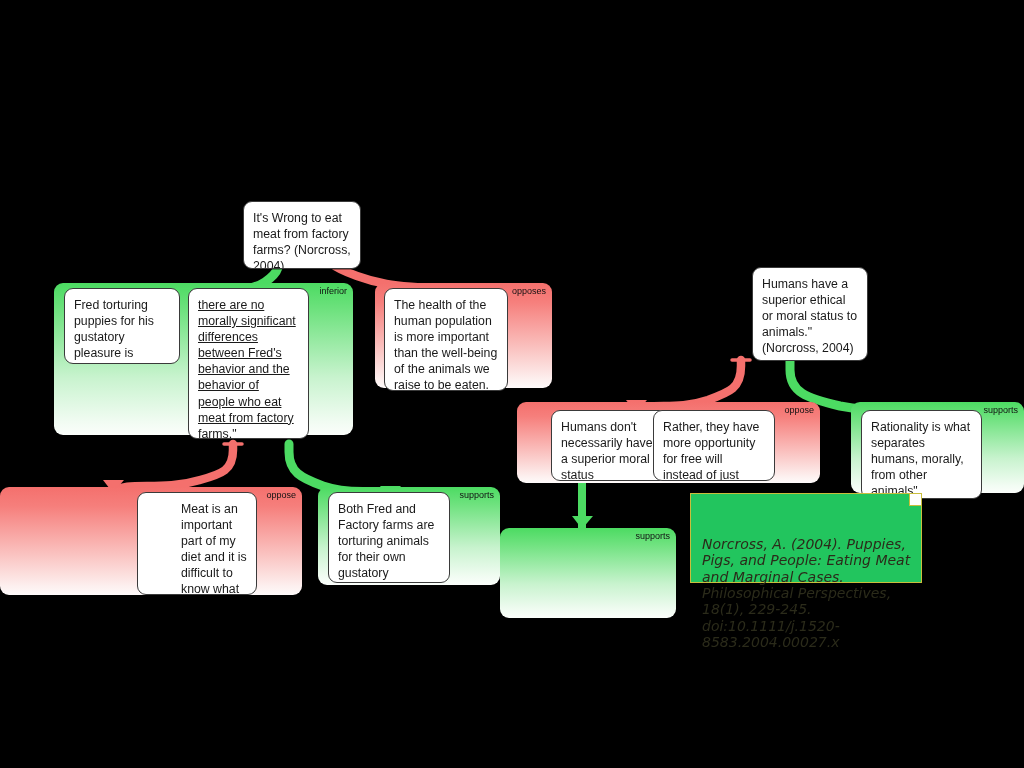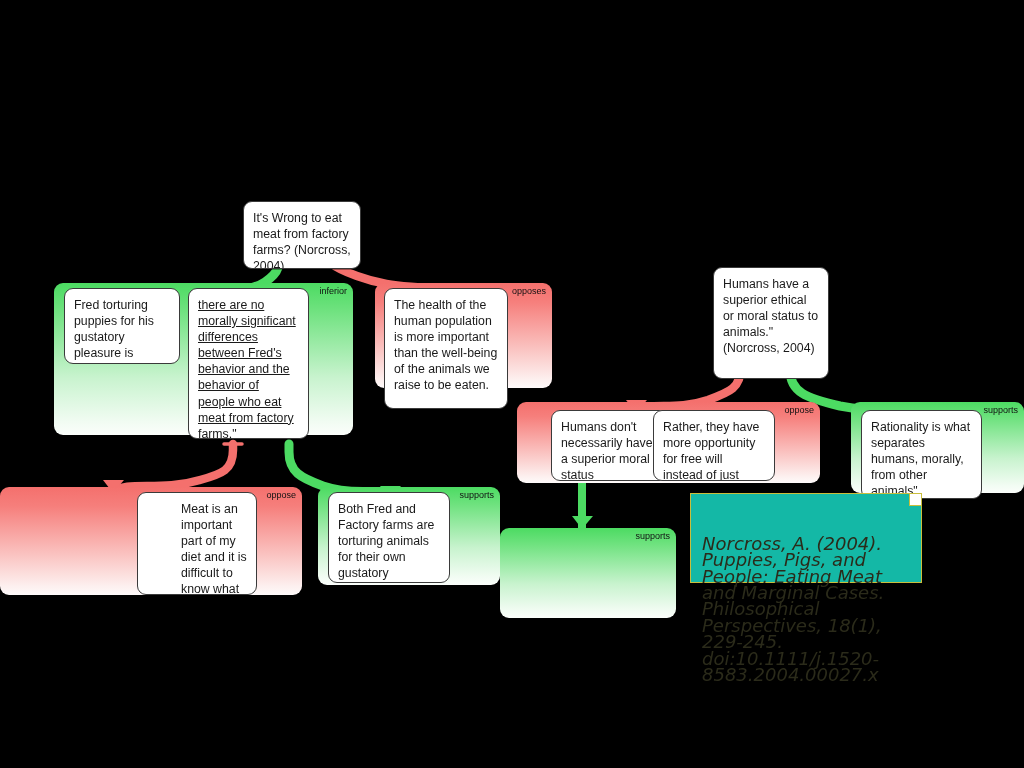--- a/index.html
+++ b/index.html
@@ -61,26 +61,26 @@
     white-space: pre-line;
     overflow: hidden;
   }
   .card.root {
     box-shadow: 1px 1px 0 rgba(0,0,0,0.35);
   }
 
   
   .sticky {
     position: absolute;
-    background: #14b8a6;
+    background: #22c55e;
     border: 1px solid #C9BE3C;
     color: #2b2b1a;
     font-family: "DejaVu Sans", sans-serif;
     font-style: italic;
-    font-size: 18px;
+    font-size: 14px;
     line-height: 16.4px;
     padding: 9px 10px 8px 11px;
     box-sizing: border-box;
     white-space: pre-line;
   }
   .sticky-fold {
     position: absolute;
     right: 0;
     top: 0;
     width: 11px;
@@ -153,28 +153,28 @@
   </div>
 
   <div class="card root" style="left:243px; top:161px; width:118px; height:68px;margin-top:40px;">It's Wrong to eat meat from factory farms? (Norcross, 2004)</div>
 
   <div class="card" style="left:64px; top:288px; width:116px; height:76px;">Fred torturing puppies for his gustatory pleasure is wrong."
 (Norcross, 2004)</div>
 
   <div class="card" style="left:188px; top:288px; width:121px; height:151px;text-decoration:underline;">there are no morally significant differences between Fred's behavior and the behavior of people who eat meat from factory farms."
 (Norcross, 2004)</div>
 
-  <div class="card" style="left:384px; top:288px; width:124px; height:121px;">The health of the human population is more important than the well-being of the animals we raise to be eaten.</div>
+  <div class="card" style="left:384px; top:288px; width:124px; height:103px;">The health of the human population is more important than the well-being of the animals we raise to be eaten.</div>
 
 
   <div class="card" style="left:137px; top:492px; width:120px; height:103px;padding-left:43px;">Meat is an important part of my diet and it is difficult to know what farm certain meats come from.</div>
 
   <div class="card" style="left:328px; top:492px; width:122px; height:91px;">Both Fred and Factory farms are torturing animals for their own gustatory pleasure.</div>
 
-  <div class="card" style="left:713px; top:267px; width:116px; height:112px;">Humans have a superior ethical or moral status to animals."
+  <div class="card" style="left:752px; top:267px; width:116px; height:94px;">Humans have a superior ethical or moral status to animals."
 (Norcross, 2004)</div>
 
   <div class="card" style="left:527px; top:410px; width:117px; height:71px;margin-left:24px;">Humans don't necessarily have a superior moral status</div>
 
   <div class="card" style="left:653px; top:410px; width:122px; height:71px;">Rather, they have more opportunity for free will instead of  just instinct.</div>
 
   <div class="card" style="left:861px; top:410px; width:121px; height:89px;">Rationality is what separates humans, morally, from other animals" (Norcross, 2004)</div>
 
 
   <div class="sticky" style="left:690px; top:493px; width:232px; height:90px;">

